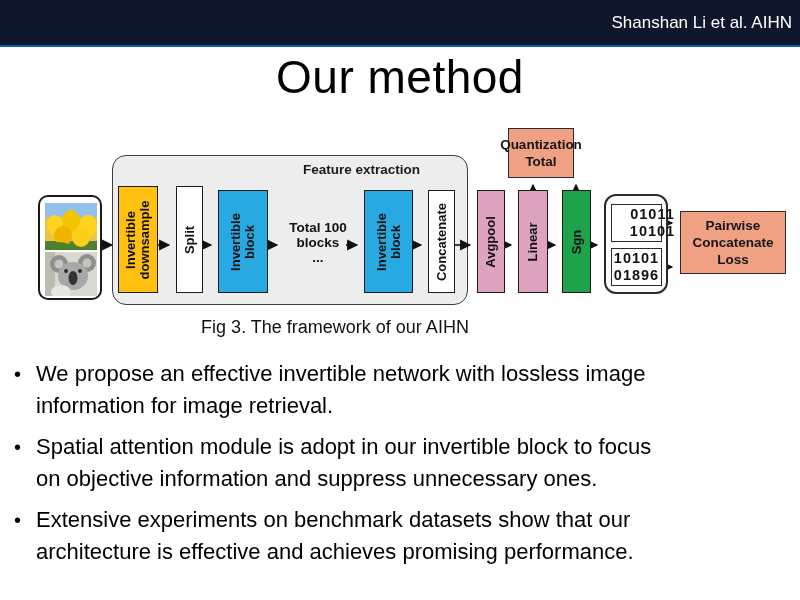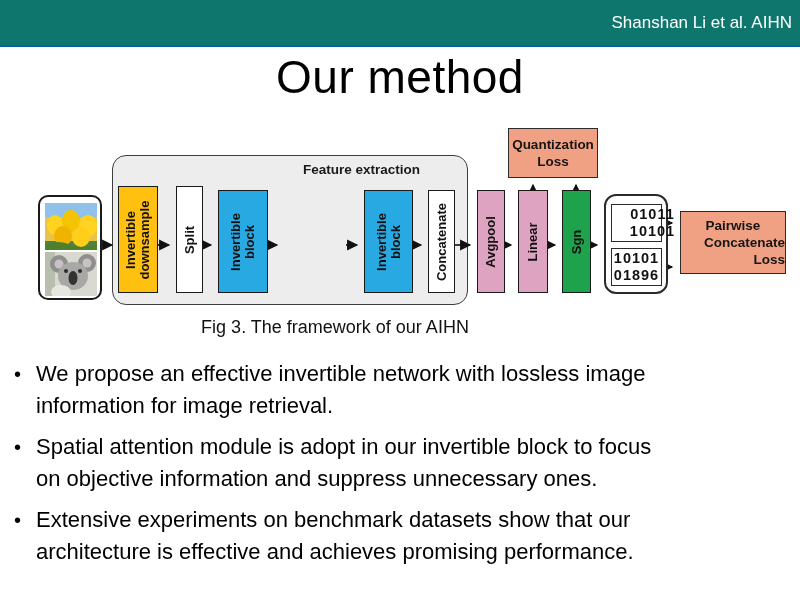--- a/index.html
+++ b/index.html
@@ -3,21 +3,21 @@
 <meta charset="utf-8">
 <style>
   html,body { margin:0; padding:0; background:#fff; }
   .slide {
     position:relative; width:800px; height:600px; background:#ffffff;
     font-family:"Liberation Sans", sans-serif; overflow:hidden;
   }
   
   .topbar {
     position:absolute; left:0; top:0; width:800px; height:45px;
-    background:#0f766e; border-bottom:2px solid #0a5fa6;
+    background:#0f172a; border-bottom:2px solid #0a5fa6;
     display:flex; align-items:center; justify-content:flex-end;
   }
   .topbar .credit { color:#ffffff; font-size:17px; padding-right:8px; }
   .title {
     position:absolute; left:0; top:50px; width:800px; text-align:center;
     font-size:46px; color:#000; letter-spacing:0.5px;
   }
   
   .abs { position:absolute; box-sizing:border-box; }
   .panel {
@@ -154,20 +154,24 @@
     </div>
   </div>
 
   <div class="abs block cyan" style="left:218px; top:190px; width:50px; height:103px;">
     <div class="rot">
       <span>Invertible</span><br>
       <span>block</span>
     </div>
   </div>
 
+  <div class="abs note" style="left:272px; top:220px; width:92px;">
+    <span>Total 100 blocks</span><br>
+    <span>...</span>
+  </div>
 
   <div class="abs block cyan" style="left:364px; top:190px; width:49px; height:103px;">
     <div class="rot">
       <span>Invertible</span><br>
       <span>block</span>
     </div>
   </div>
 
   <div class="abs block whiteb" style="left:428px; top:190px; width:27px; height:103px;">
     <div class="rot">
@@ -186,36 +190,36 @@
       <span>Linear</span>
     </div>
   </div>
 
   <div class="abs block green" style="left:562px; top:190px; width:29px; height:103px;">
     <div class="rot">
       <span>Sgn</span>
     </div>
   </div>
 
-  <div class="abs lossbox salmon" style="left:508px; top:128px; width:90px; height:50px;justify-content:center;">
+  <div class="abs lossbox salmon" style="left:508px; top:128px; width:66px; height:50px;justify-content:center;">
     <span>Quantization</span>
-    <span>Loss</span>
+    <span>Total</span>
   </div>
 
   <div class="abs hashwrap" style="left:604px; top:194px; width:64px; height:100px;"></div>
   <div class="hashbox" style="left:611px; top:204px; width:51px; height:38px;padding-left:32px;">
     <span>01011</span>
     <span>10101</span>
   </div>
   <div class="hashbox" style="left:611px; top:248px; width:51px; height:38px;">
     <span>10101</span>
     <span>01896</span>
   </div>
 
-  <div class="abs lossbox salmon" style="left:680px; top:211px; width:106px; height:63px;text-align:right;">
+  <div class="abs lossbox salmon" style="left:680px; top:211px; width:106px; height:63px;">
     <span>Pairwise</span>
     <span>Concatenate Loss</span>
   </div>
 
   <div class="caption">Fig 3. The framework of our AIHN</div>
 
   <ul class="bullets">
     <li>
       <span>We propose an effective invertible network with lossless image</span>
       <span>information for image retrieval.</span>

